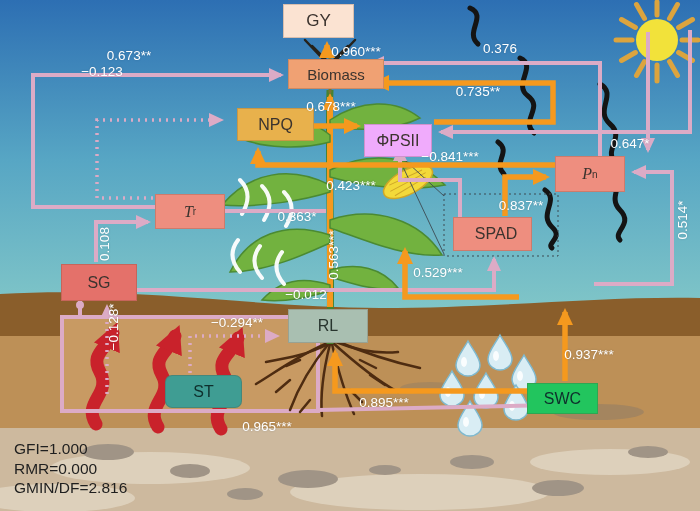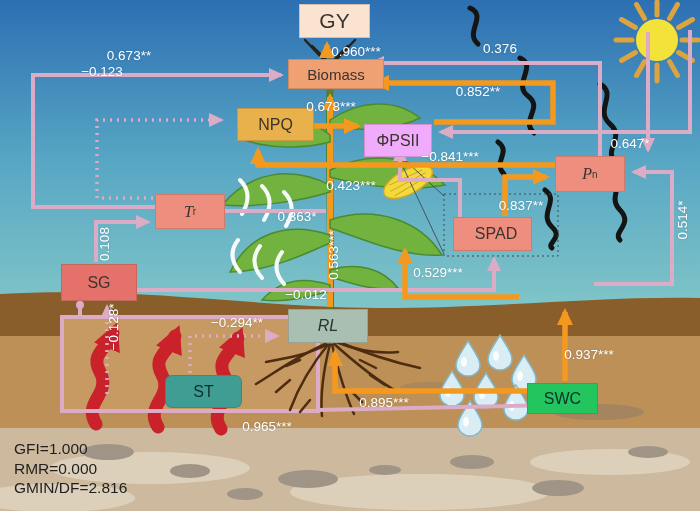--- a/index.html
+++ b/index.html
@@ -224,21 +224,21 @@
       <path d="M434,122 L553,122 L553,83 L376,83" marker-end="url(#mO)"></path>
       <path d="M555,165 L258,165 L258,151" marker-end="url(#mO)"></path>
       <path d="M505,216 L505,177 L546,177" marker-end="url(#mO)"></path>
       <path d="M519,297 L405,297 L405,251" marker-end="url(#mO)"></path>
       <path d="M527,391 L335,391 L335,353" marker-end="url(#mO)"></path>
       <path d="M565,381 L565,312" marker-end="url(#mO)"></path>
     </g>
   </g>
 </svg>
 
-<div class="node" style="left:299px;top:4px;width:71px;height:34px;background:#fbe3d2;font-size:21px;">
+<div class="node" style="left:283px;top:4px;width:71px;height:34px;background:#fbe3d2;font-size:17px;">
   <span>GY</span>
     </div>
 <div class="node" style="left:288px;top:59px;width:96px;height:30px;background:#f0a173;font-size:15px;">
   <span>Biomass</span>
     </div>
 <div class="node" style="left:237px;top:108px;width:77px;height:33px;background:#e8b14c;">
   <span>NPQ</span>
     </div>
 <div class="node" style="left:364px;top:124px;width:68px;height:33px;background:#f0abfc;justify-content:center;">
   <span>ΦPSII</span>
@@ -250,35 +250,35 @@
 <div class="node" style="left:155px;top:194px;width:70px;height:35px;background:#ee8e7f;">
   <span class="ser">T</span>
       <sub>r</sub>
     </div>
 <div class="node" style="left:453px;top:217px;width:79px;height:34px;background:#ee8e7f;padding-left:7px;">
   <span>SPAD</span>
     </div>
 <div class="node" style="left:61px;top:264px;width:76px;height:37px;background:#e4716a;">
   <span>SG</span>
     </div>
-<div class="node rl" style="left:288px;top:309px;width:80px;height:34px;background:#a9bfb1;font-style:italic;">
+<div class="node rl" style="left:288px;top:309px;width:80px;height:34px;background:#a9bfb1;">
   <span>RL</span>
     </div>
 <div class="node teal" style="left:165px;top:375px;width:77px;height:33px;background:#3f9d93;border-radius:7px;">
   <span>ST</span>
     </div>
 <div class="node teal" style="left:527px;top:383px;width:71px;height:31px;background:#22c55e;">
   <span>SWC</span>
     </div>
 
 <span class="coef" style="left:129px;top:55px;">0.673**</span>
 <span class="coef" style="left:102px;top:71px;">−0.123</span>
 <span class="coef" style="left:356px;top:51px;">0.960***</span>
 <span class="coef" style="left:500px;top:48px;">0.376</span>
-<span class="coef" style="left:478px;top:91px;">0.852**</span>
+<span class="coef" style="left:478px;top:91px;">0.735**</span>
 <span class="coef" style="left:331px;top:106px;">0.678***</span>
 <span class="coef" style="left:630px;top:143px;">0.647*</span>
 <span class="coef" style="left:450px;top:156px;">−0.841***</span>
 <span class="coef" style="left:351px;top:185px;">0.423***</span>
 <span class="coef" style="left:297px;top:216px;">0.363*</span>
 <span class="coef v" style="left:333px;top:255px;">0.563***</span>
 <span class="coef" style="left:521px;top:205px;">0.837**</span>
 <span class="coef v" style="left:682px;top:220px;">0.514*</span>
 <span class="coef v" style="left:104px;top:244px;">0.108</span>
 <span class="coef v" style="left:113px;top:327px;">−0.128*</span>

